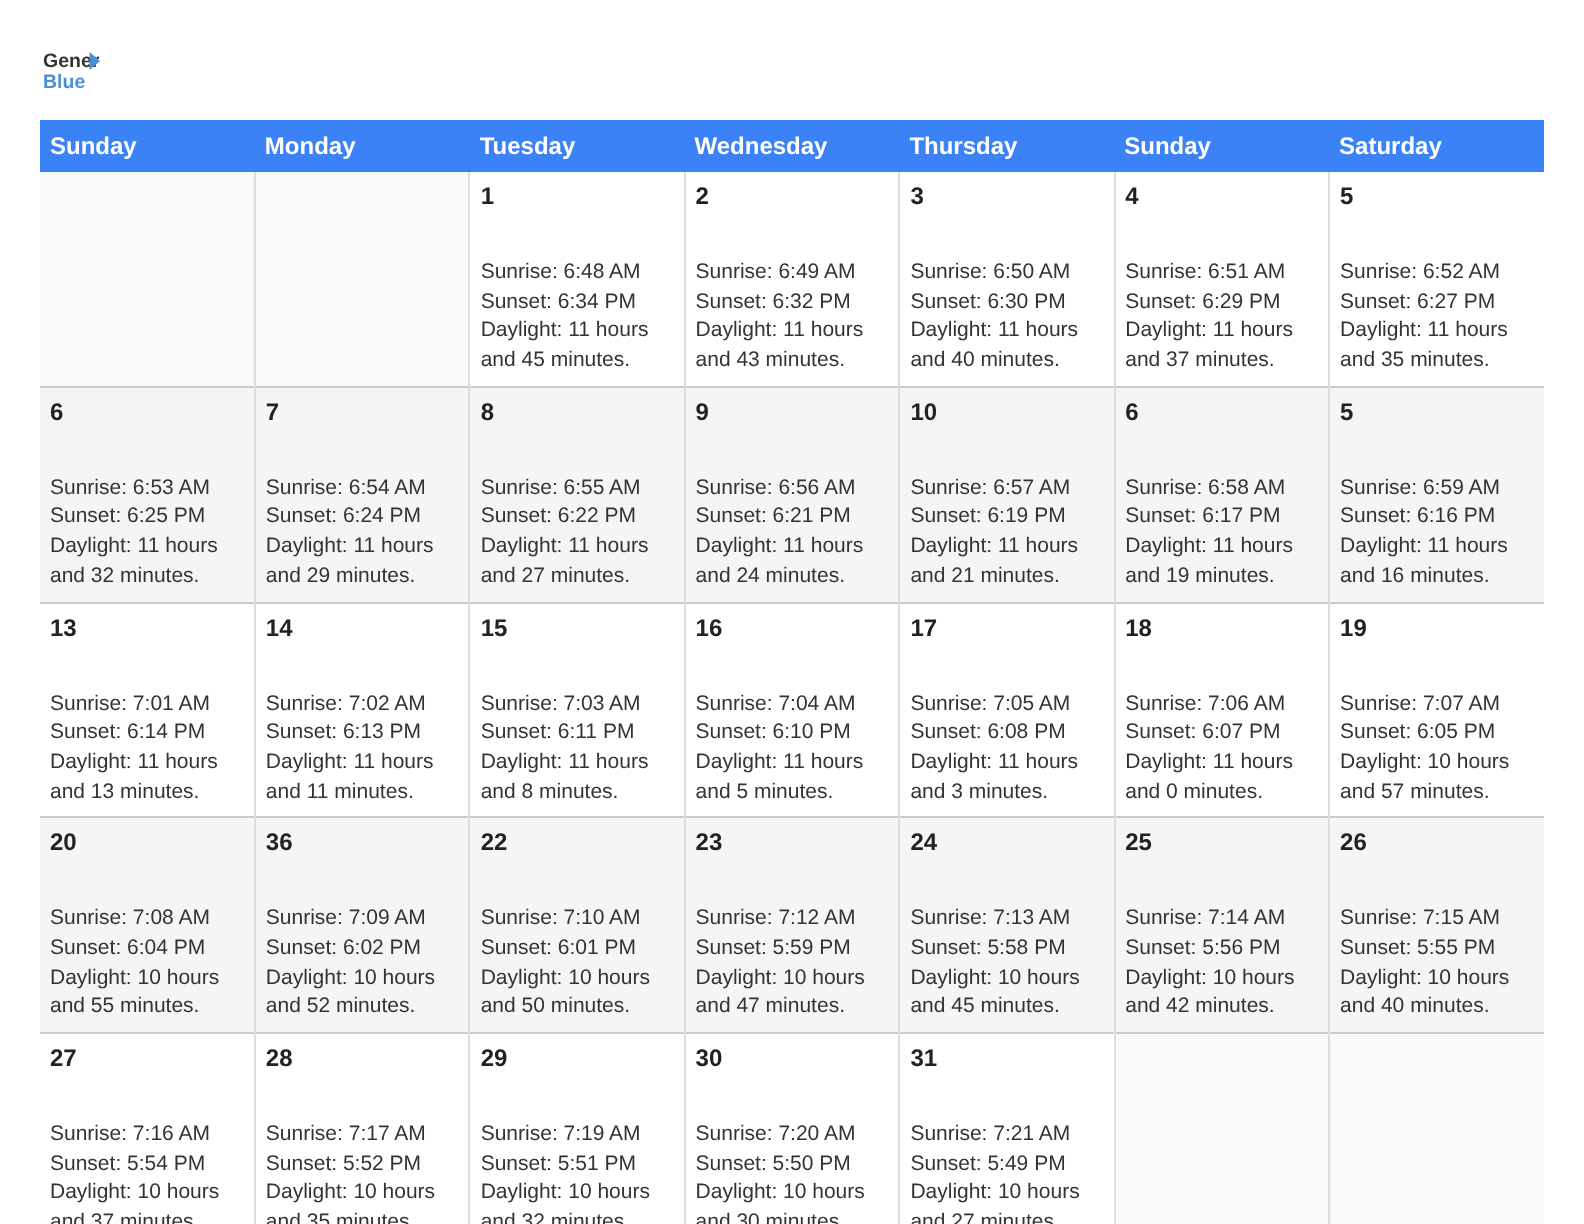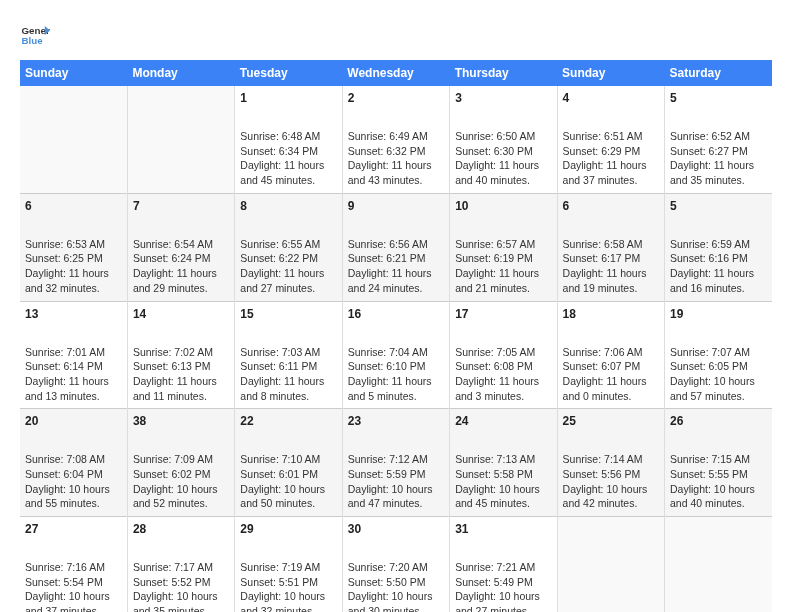--- a/index.html
+++ b/index.html
@@ -193,21 +193,21 @@
           <div class="day-number">19</div>
           <div class="day-info">Sunrise: 7:07 AM<br>Sunset: 6:05 PM<br>Daylight: 10 hours and 57 minutes.</div>
         </td>
       </tr>
       <tr>
         <td>
           <div class="day-number">20</div>
           <div class="day-info">Sunrise: 7:08 AM<br>Sunset: 6:04 PM<br>Daylight: 10 hours and 55 minutes.</div>
         </td>
         <td>
-          <div class="day-number">38</div>
+          <div class="day-number">36</div>
           <div class="day-info">Sunrise: 7:09 AM<br>Sunset: 6:02 PM<br>Daylight: 10 hours and 52 minutes.</div>
         </td>
         <td>
           <div class="day-number">22</div>
           <div class="day-info">Sunrise: 7:10 AM<br>Sunset: 6:01 PM<br>Daylight: 10 hours and 50 minutes.</div>
         </td>
         <td>
           <div class="day-number">23</div>
           <div class="day-info">Sunrise: 7:12 AM<br>Sunset: 5:59 PM<br>Daylight: 10 hours and 47 minutes.</div>
         </td>

